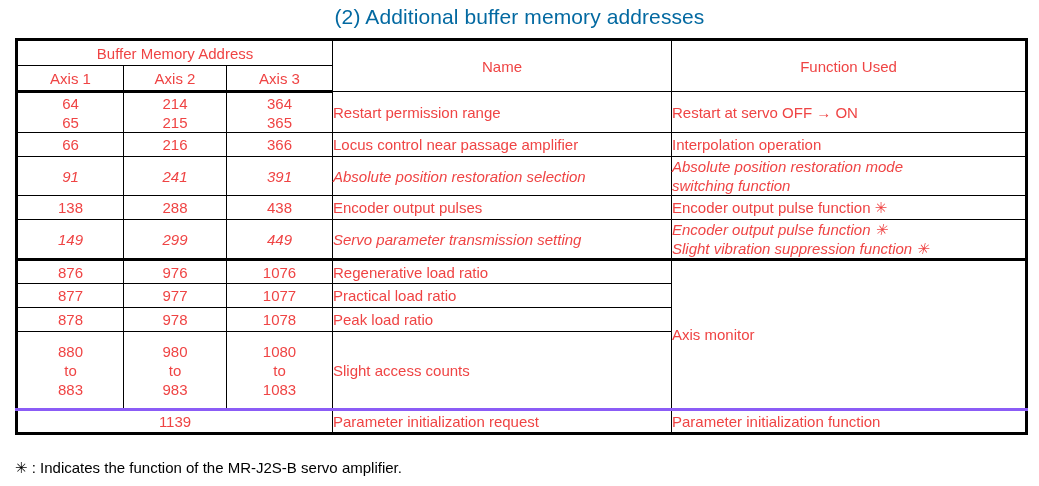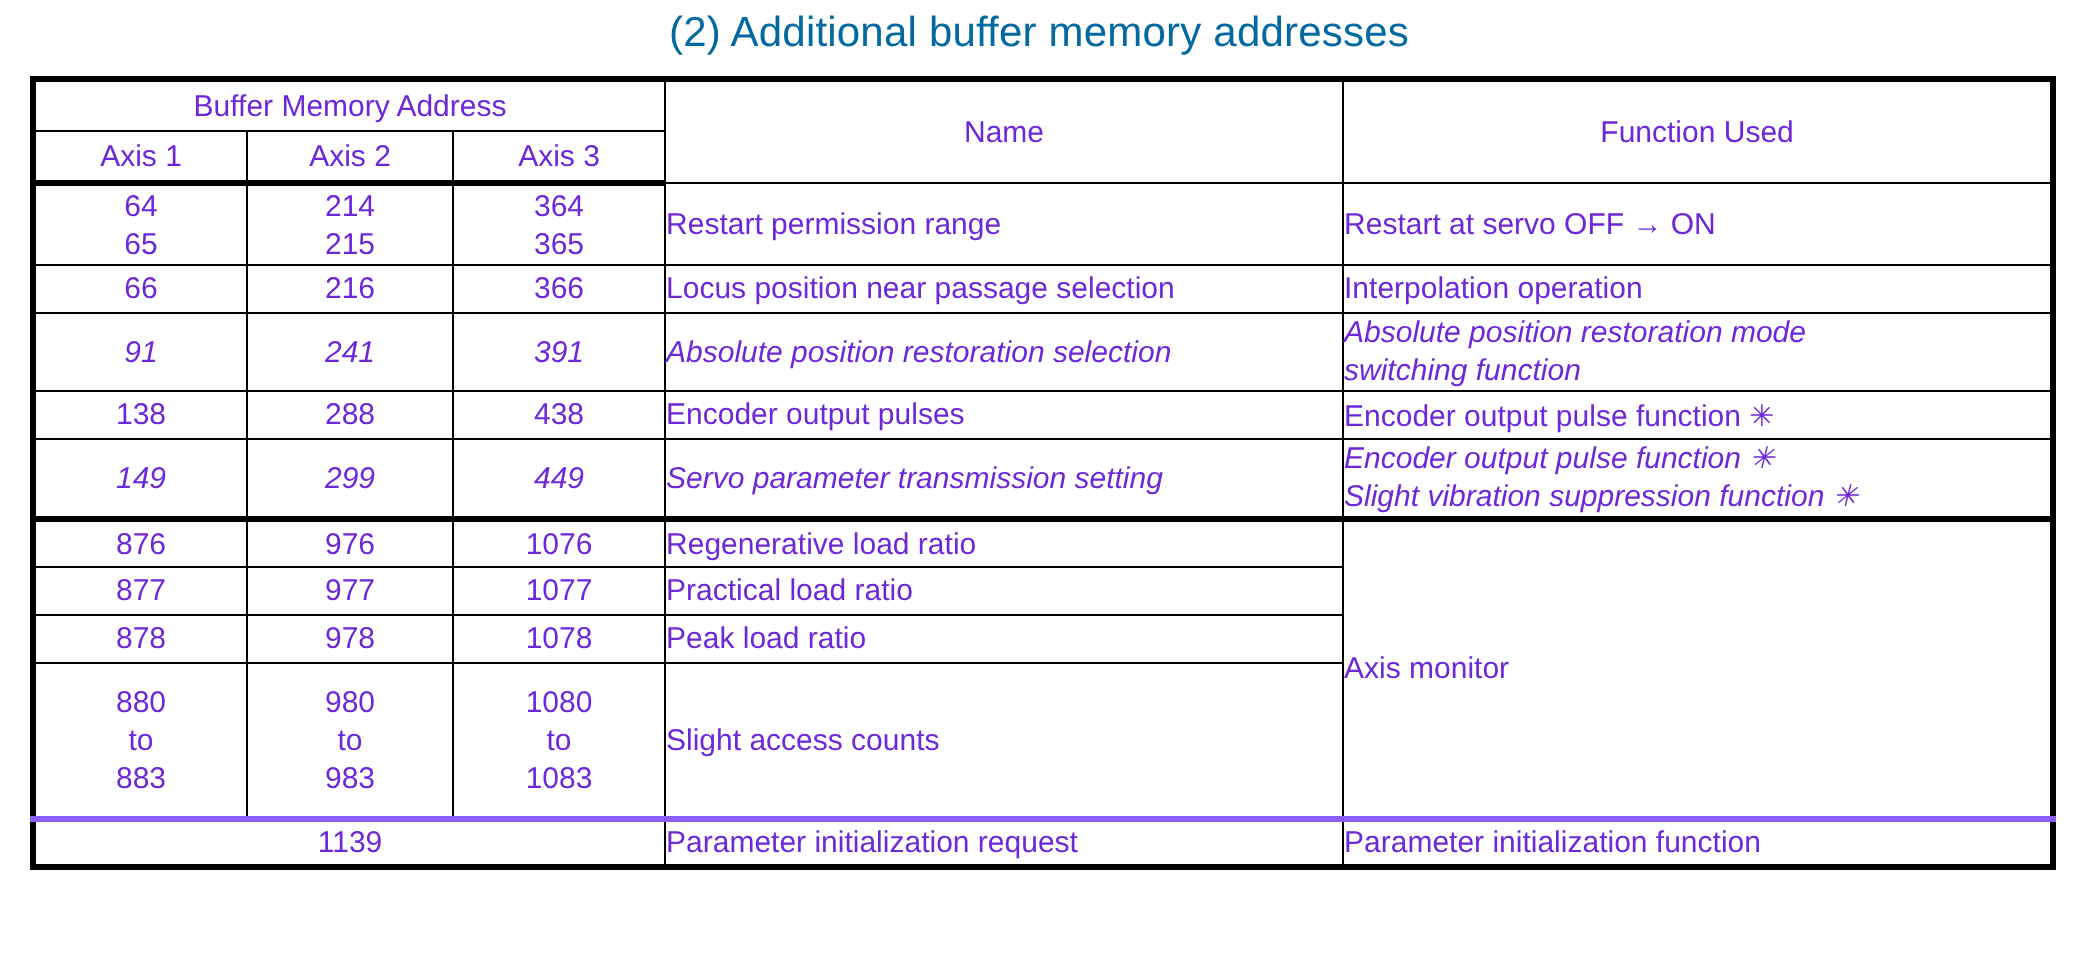--- a/index.html
+++ b/index.html
@@ -38,21 +38,21 @@
     left: 15px;
     top: 38px;
     width: 1010px;
   }
 
   table.bm {
     border-collapse: collapse;
     table-layout: fixed;
     width: 1010px;
     font-size: 15px;
-    color: #6d28d9;
+    color: #ef4444;
   }
 
   table.bm td, table.bm th {
     border: 1px solid #000;
     padding: 0;
     font-weight: normal;
     vertical-align: middle;
     box-sizing: border-box;
   }
 
@@ -151,21 +151,21 @@
           <td class="num multi-line">214<br>215</td>
           <td class="num multi-line">364<br>365</td>
           <td class="cell-left">Restart permission range</td>
           <td class="cell-left">Restart at servo OFF → ON</td>
         </tr>
 
         <tr class="row-h-1line">
           <td class="num">66</td>
           <td class="num">216</td>
           <td class="num">366</td>
-          <td class="cell-left">Locus position near passage selection</td>
+          <td class="cell-left">Locus control near passage amplifier</td>
           <td class="cell-left">Interpolation operation</td>
         </tr>
 
         <tr class="row-h-tall">
           <td class="num">91</td>
           <td class="num">241</td>
           <td class="num">391</td>
           <td class="cell-left">Absolute position restoration selection</td>
           <td class="cell-left multi-line">Absolute position restoration mode<br>switching function</td>
         </tr>
@@ -218,14 +218,15 @@
         <tr class="row-h-1line thick-above">
           <td class="num" colspan="3">1139</td>
           <td class="cell-left">Parameter initialization request</td>
           <td class="cell-left">Parameter initialization function</td>
         </tr>
 
       </tbody>
     </table>
   </div>
 
+  <div class="footnote">✳ : Indicates the function of the MR-J2S-B servo amplifier.</div>
 
 </div>
 
 </body></html>

